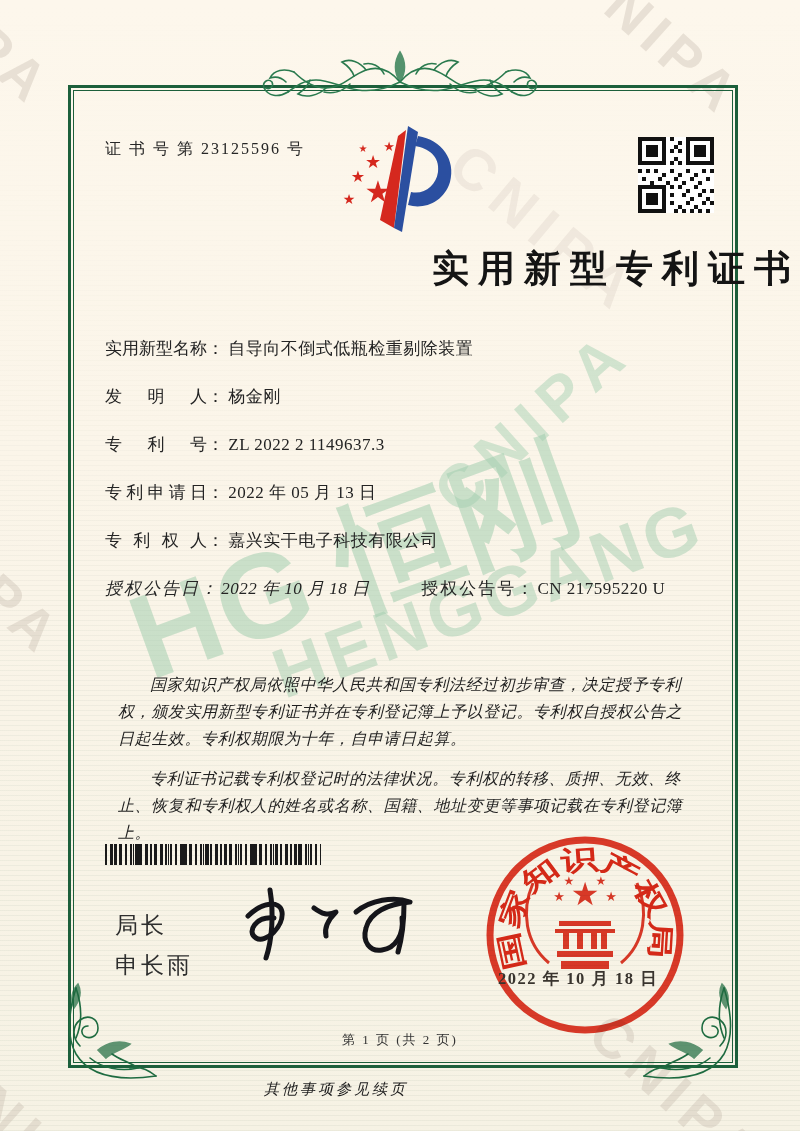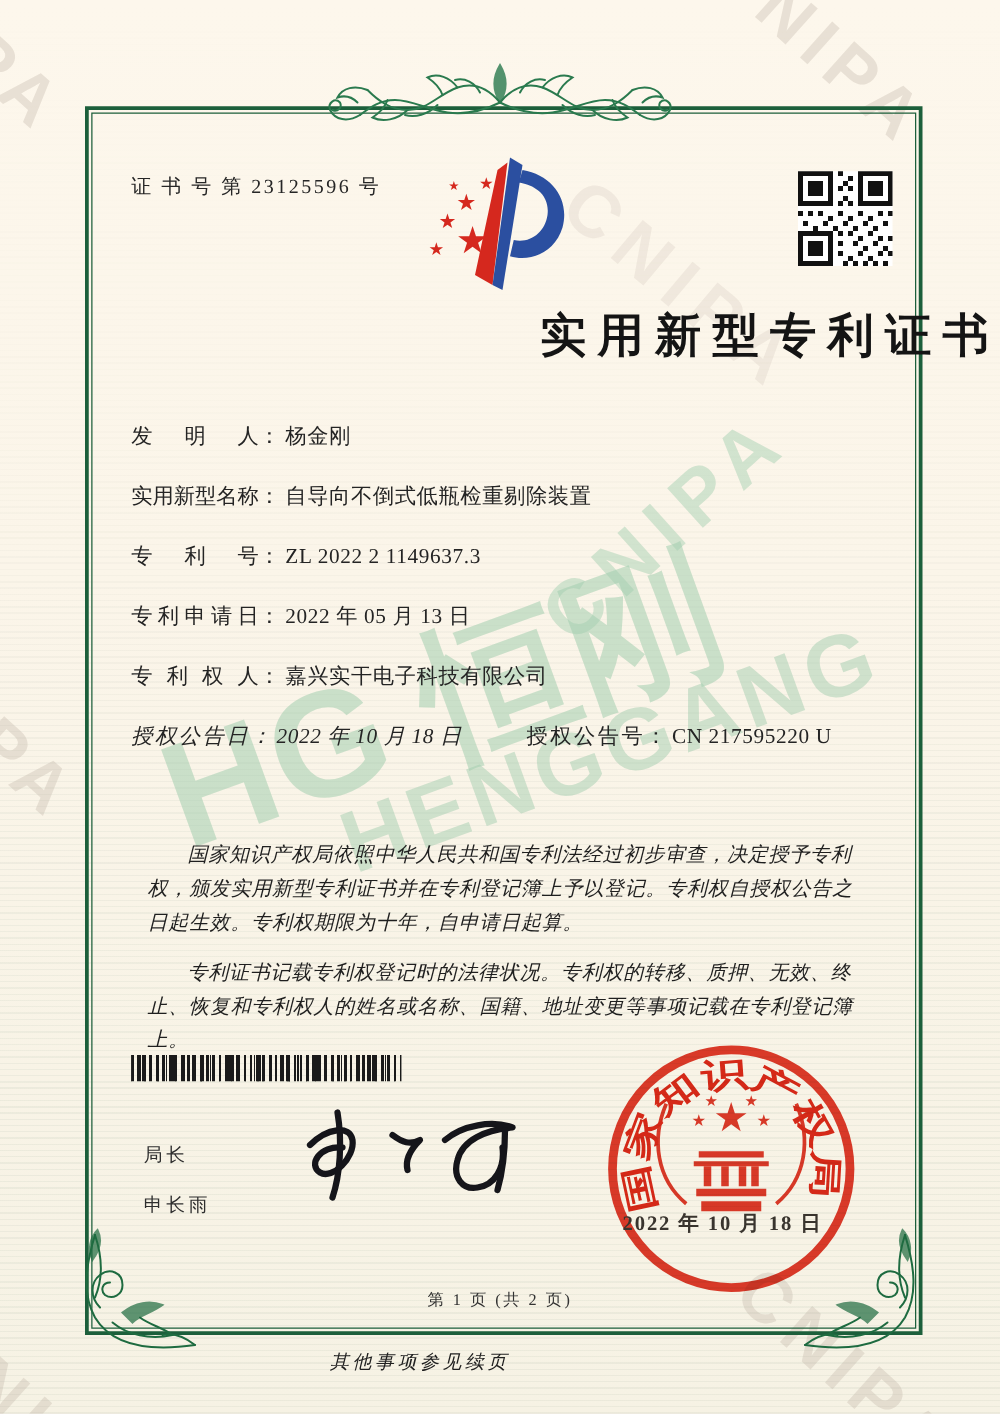--- a/index.html
+++ b/index.html
@@ -41,21 +41,21 @@
   .grp2 .flabel{width:auto;text-align-last:auto;letter-spacing:2px;}
   .g1{width:312px;font-style:italic;}
   .bodytext{left:105px;top:658px;width:597px;font-size:16px;line-height:27px;color:#1f1f1f;
             font-style:italic;letter-spacing:0.6px;}
   .bodytext p{margin:13px;text-indent:2em;}
   .barcode{left:105px;top:844px;width:216px;height:21px;z-index:3;
            background:repeating-linear-gradient(90deg,#1a1a1a 0 2px,transparent 2px 5px),
                       repeating-linear-gradient(90deg,#1a1a1a 0 1px,transparent 1px 7px),
                       repeating-linear-gradient(90deg,transparent 0 9px,#1a1a1a 9px 12px,transparent 12px 23px);}
   .sig-block{left:115px;top:905px;font-family:"Liberation Sans","DejaVu Sans",sans-serif;
-             font-size:15px;color:#2e2e2e;letter-spacing:3px;line-height:40px;}
+             font-size:23px;color:#2e2e2e;letter-spacing:3px;line-height:40px;}
   .sig-svg{left:218px;top:878px;width:210px;height:95px;z-index:4;}
   .seal{left:475px;top:825px;width:220px;height:220px;z-index:4;mix-blend-mode:multiply;}
   .seal-date{left:498px;top:968px;font-size:16.5px;letter-spacing:1.5px;color:#39342e;z-index:5;font-weight:bold;}
   .pageno{left:0;top:1031px;width:800px;text-align:center;font-size:13px;letter-spacing:2px;color:#333;}
   .footnote{left:0;top:1080px;width:672px;text-align:center;font-size:15px;letter-spacing:3px;
             color:#202020;font-style:italic;}
 </style>
 </head>
 <body>
 
@@ -202,26 +202,26 @@
         <rect x="60" y="72" width="4" height="4"></rect>
       <rect x="68" y="72" width="4" height="4"></rect>
         <rect x="72" y="64" width="4" height="4"></rect>
     </g>
   </svg>
 
   <div class="content title" style="position:absolute;">实用新型专利证书</div>
 
   <div class="content fields" style="position:absolute;">
     <div class="frow">
+      <span class="flabel">实用新型名称</span><span>：</span>
+      <span class="fvalue">自导向不倒式低瓶检重剔除装置</span>
+    </div>
+    <div class="frow">
       <span class="flabel">发明人</span><span>：</span>
       <span class="fvalue">杨金刚</span>
-    </div>
-    <div class="frow">
-      <span class="flabel">实用新型名称</span><span>：</span>
-      <span class="fvalue">自导向不倒式低瓶检重剔除装置</span>
     </div>
     <div class="frow">
       <span class="flabel">专利号</span><span>：</span>
       <span class="fvalue">ZL 2022 2 1149637.3</span>
     </div>
     <div class="frow">
       <span class="flabel">专利申请日</span><span>：</span>
       <span class="fvalue">2022 年 05 月 13 日</span>
     </div>
     <div class="frow">

